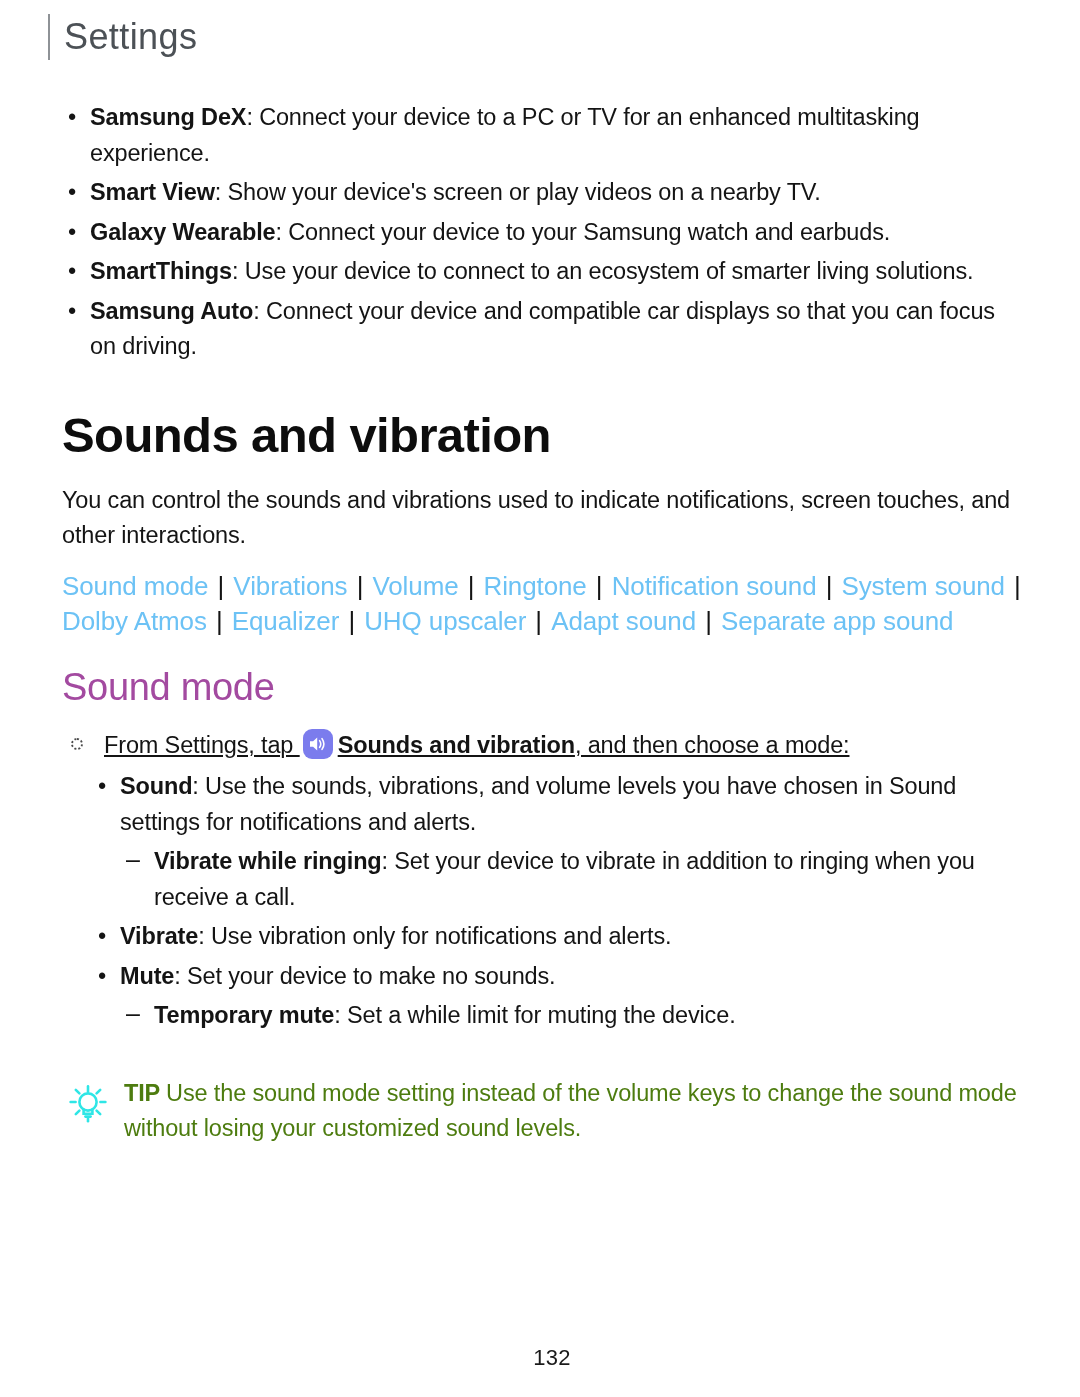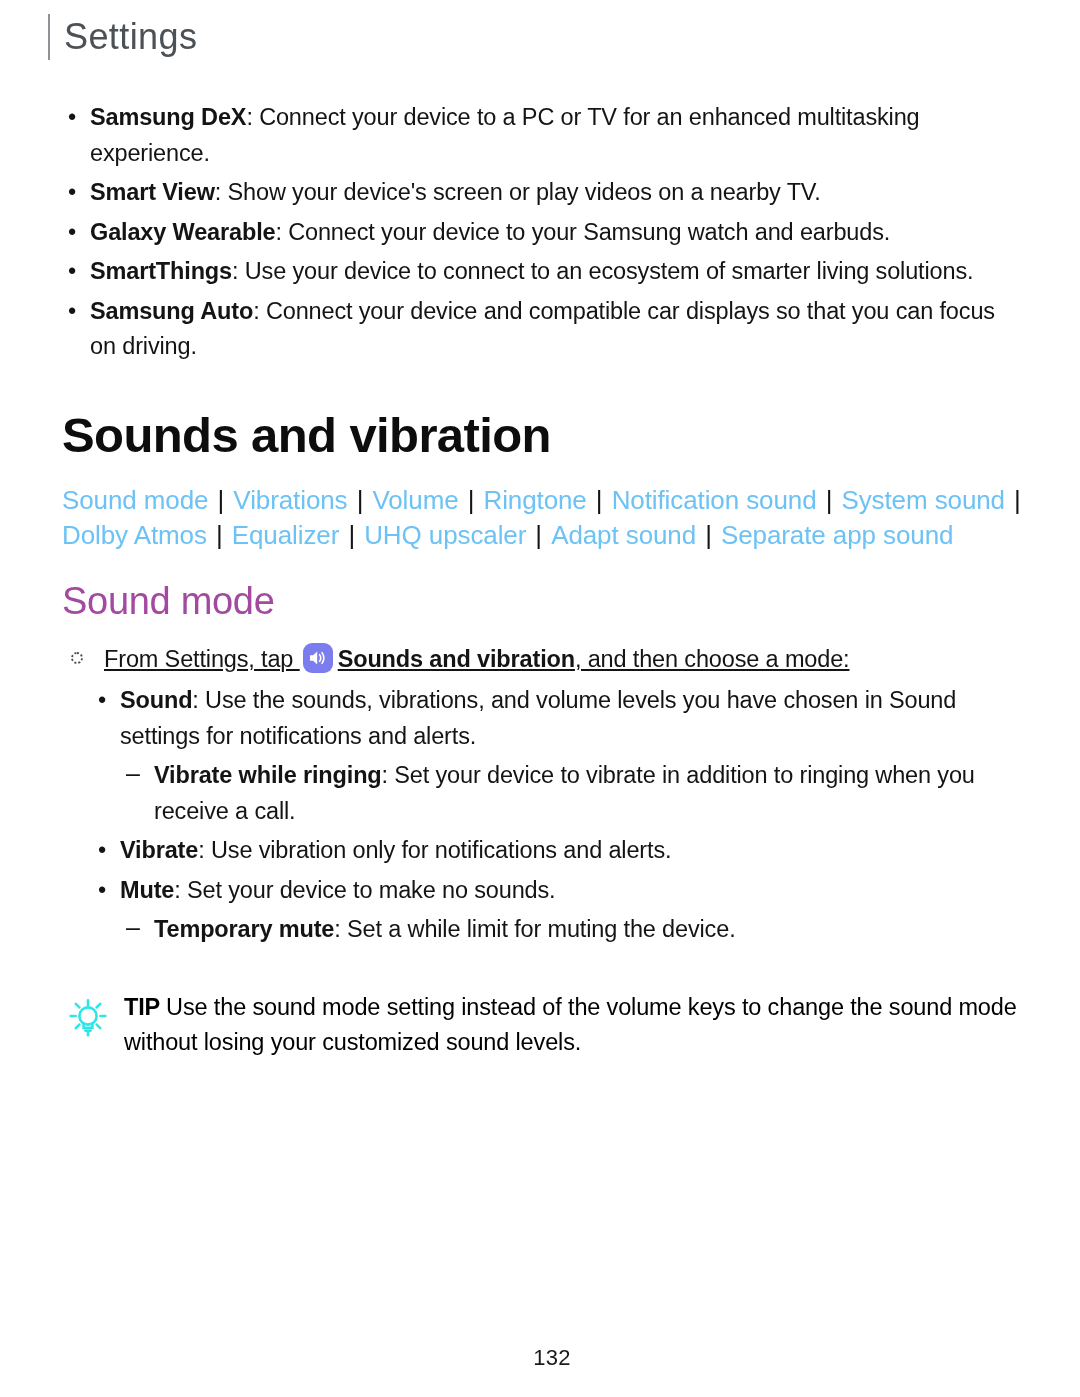--- a/index.html
+++ b/index.html
@@ -189,21 +189,21 @@
     top: 4px;
   }
 
   
   .tip-block {
     position: relative;
     margin: 42px 0 0 0;
     padding-left: 62px;
     font-size: 23.5px;
     line-height: 35.5px;
-    color: #000000;
+    color: #4d7c0f;
     letter-spacing: -0.15px;
   }
   .tip-icon {
     position: absolute;
     left: 0px;
     top: 2px;
     width: 52px;
     height: 52px;
   }
   .tip-label {
@@ -236,20 +236,21 @@
   <ul class="bullet-list" id="top-bullets">
       <li class="bullet-item"><span class="marker-dot">•</span><b>Samsung DeX</b><span>: Connect your device to a PC or TV for an enhanced multitasking experience.</span></li>
       <li class="bullet-item"><span class="marker-dot">•</span><b>Smart View</b><span>: Show your device's screen or play videos on a nearby TV.</span></li>
       <li class="bullet-item"><span class="marker-dot">•</span><b>Galaxy Wearable</b><span>: Connect your device to your Samsung watch and earbuds.</span></li>
       <li class="bullet-item"><span class="marker-dot">•</span><b>SmartThings</b><span>: Use your device to connect to an ecosystem of smarter living solutions.</span></li>
       <li class="bullet-item"><span class="marker-dot">•</span><b>Samsung Auto</b><span>: Connect your device and compatible car displays so that you can focus on driving.</span></li>
     </ul>
 
   <h1 class="section-heading">Sounds and vibration</h1>
 
+  <p class="para">You can control the sounds and vibrations used to indicate notifications, screen touches, and other interactions.</p>
 
   <div class="link-row" id="link-row"><a href="#">Sound mode</a><span class="link-sep"> | </span><a href="#">Vibrations</a><span class="link-sep"> | </span><a href="#">Volume</a><span class="link-sep"> | </span><a href="#">Ringtone</a><span class="link-sep"> | </span><a href="#">Notification sound</a><span class="link-sep"> | </span><a href="#">System sound</a><span class="link-sep"> | </span><a href="#">Dolby Atmos</a><span class="link-sep"> | </span><a href="#">Equalizer</a><span class="link-sep"> | </span><a href="#">UHQ upscaler</a><span class="link-sep"> | </span><a href="#">Adapt sound</a><span class="link-sep"> | </span><a href="#">Separate app sound</a></div>
 
   <h2 class="sub-heading">Sound mode</h2>
 
 
   <ul class="step-list">
     <li class="step-item">
       <span class="marker-hollow"></span>
       <span>From Settings, tap </span><span class="inline-icon"><svg width="22" height="22" viewBox="0 0 22 22" aria-hidden="true">

